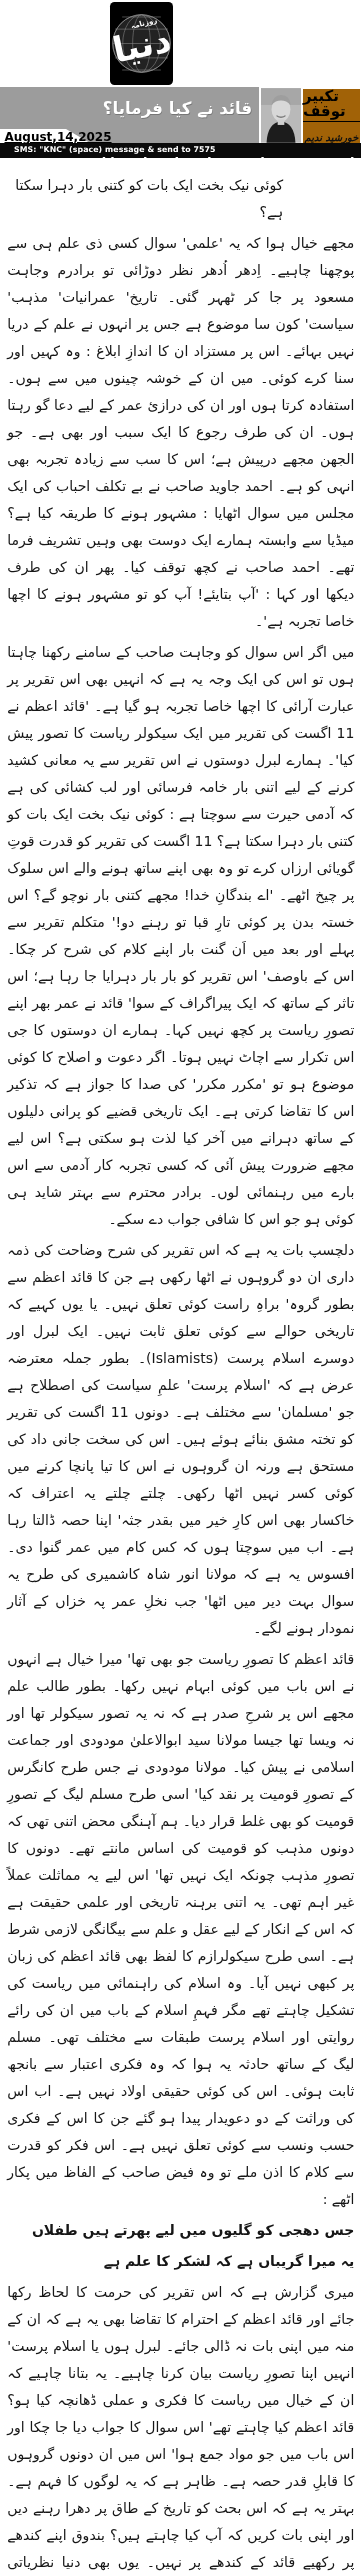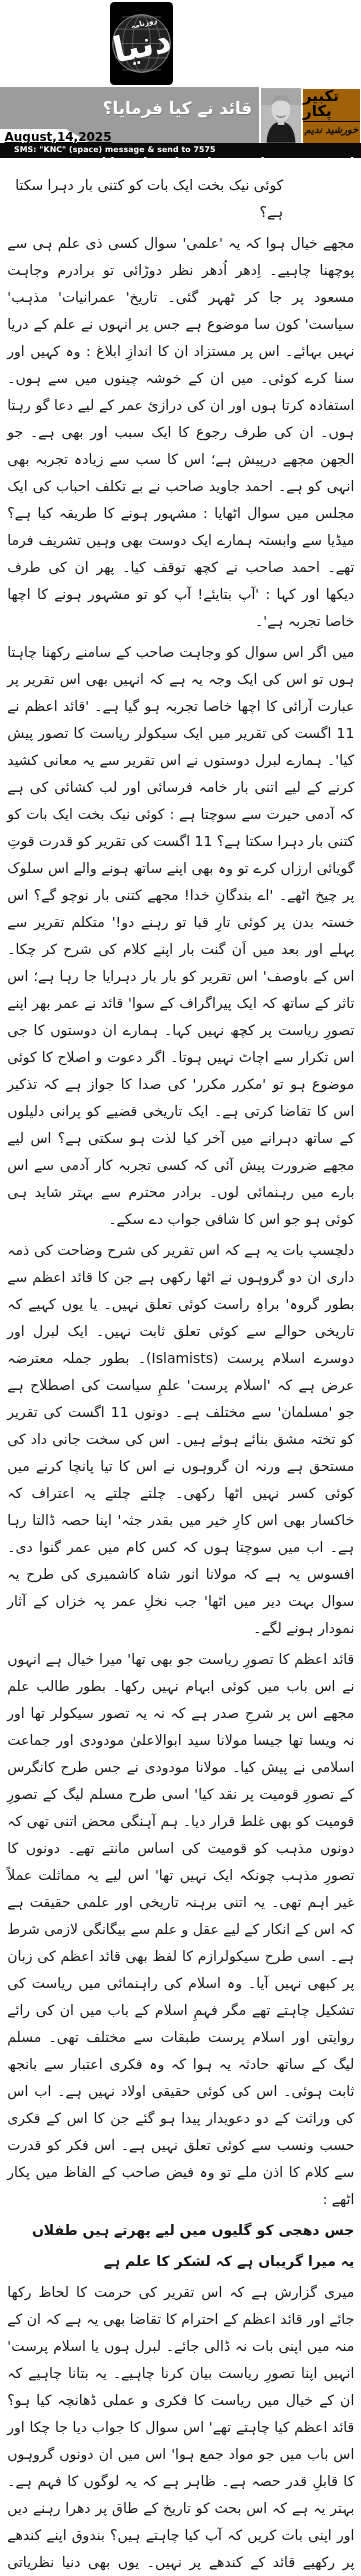--- a/index.html
+++ b/index.html
@@ -21,21 +21,21 @@
         direction:rtl;white-space:nowrap;text-shadow:0.6px 0.6px 0 #777;}
   .date-wedge{position:absolute;left:0;top:129px;width:90px;height:14px;background:#fff;
         clip-path:polygon(0 0,66px 0,90px 100%,0 100%);z-index:2;}
   .date-text{position:absolute;left:4.5px;top:130px;font-size:12px;font-weight:bold;color:#000;z-index:3;text-decoration:underline;}
   .photo{position:absolute;left:260px;top:87px;width:41px;height:56px;background:#cfcfcf;
         border:0.6px solid #fff;box-sizing:border-box;}
   .colname{position:absolute;left:303px;top:89px;width:57px;height:54px;background:#a16207;}
   .colname .name{direction:rtl;text-align:left;font-size:15px;font-weight:bold;line-height:1.02;color:#000;}
   .colname .rule{border-top:1.7px solid #000;margin:1.7px 0 2.2px 0;width:100%;}
   .colname .signature{direction:rtl;text-align:center;font-size:10px;font-weight:bold;
-        font-style:italic;color:#111;margin-top:2px;}
+        font-style:italic;color:#111;margin-top:10px;}
   .black-bar{position:absolute;left:0;top:143px;width:362px;height:15px;background:#0a0a0a;}
   .sms-text{position:absolute;left:14px;top:145px;font-size:7.8px;font-weight:bold;color:#fff;
         letter-spacing:0.1px;}
   .email-text{position:absolute;right:3.3px;top:155px;font-size:13px;font-weight:bold;color:#fff;}
 
   
   .article{position:absolute;left:3.3px;top:168px;width:355px;direction:rtl;color:#161616;
         font-size:14px;line-height:27px;text-align:justify;}
   .article p{margin:4px;}
   .intro-line{text-align:right;padding-right:71px;}
@@ -76,21 +76,21 @@
       <ellipse cx="36" cy="38" rx="17" ry="22" fill="#d8d8d8"></ellipse>
       <path d="M19 30 Q22 12 36 12 Q52 12 53 30 Q46 22 36 22 Q26 22 19 30 Z" fill="#9e9e9e"></path>
       <rect x="30" y="56" width="12" height="10" fill="#cfcfcf"></rect>
       <path d="M28 48 Q36 54 44 48 L44 51 Q36 56 28 51 Z" fill="#7b7b7b"></path>
     </svg>
   </div>
 
   <div class="colname">
     <div class="name">
       <span>تکبیر</span><br>
-      <span>پکار</span>
+      <span>توقف</span>
     </div>
     <div class="rule"></div>
     <div class="signature">خورشید ندیم</div>
   </div>
 
   <div class="black-bar"></div>
   <span class="sms-text">SMS: "KNC" (space) message &amp; send to 7575</span>
   <span class="email-text">khursheed.nadeem@dunya.com.pk</span>
 
   <div class="article">

